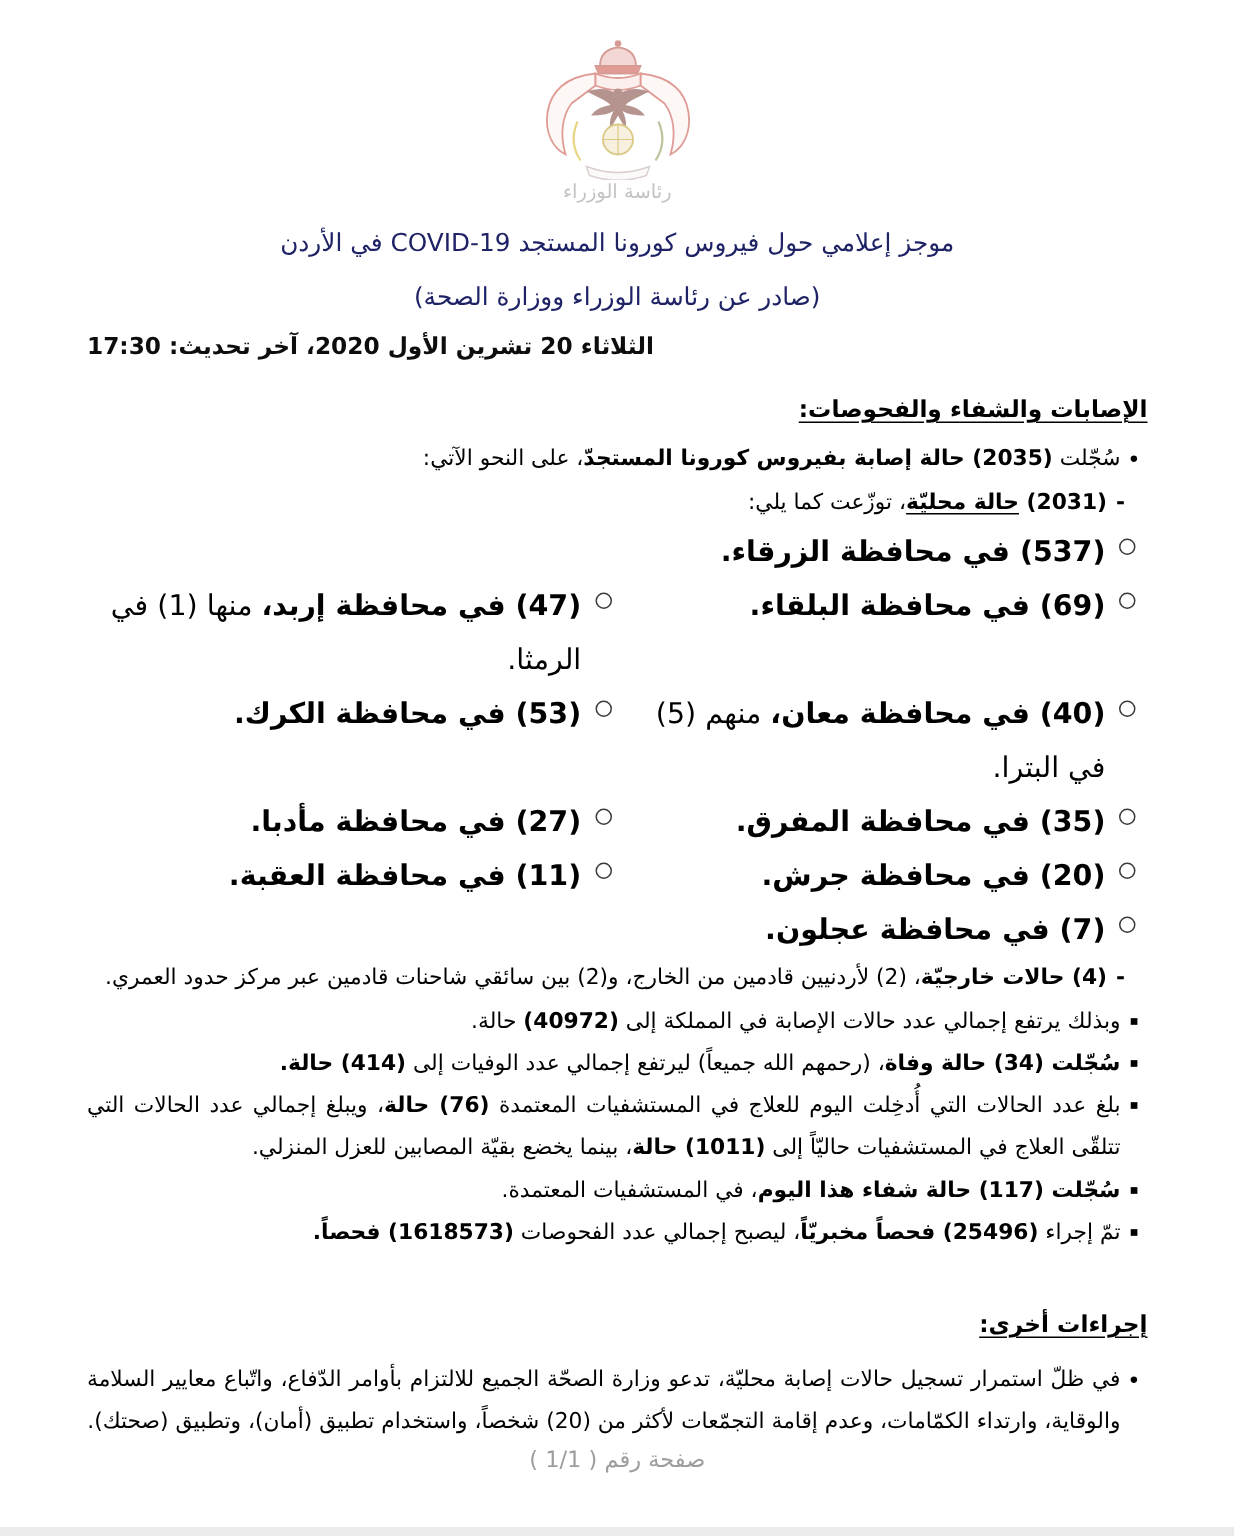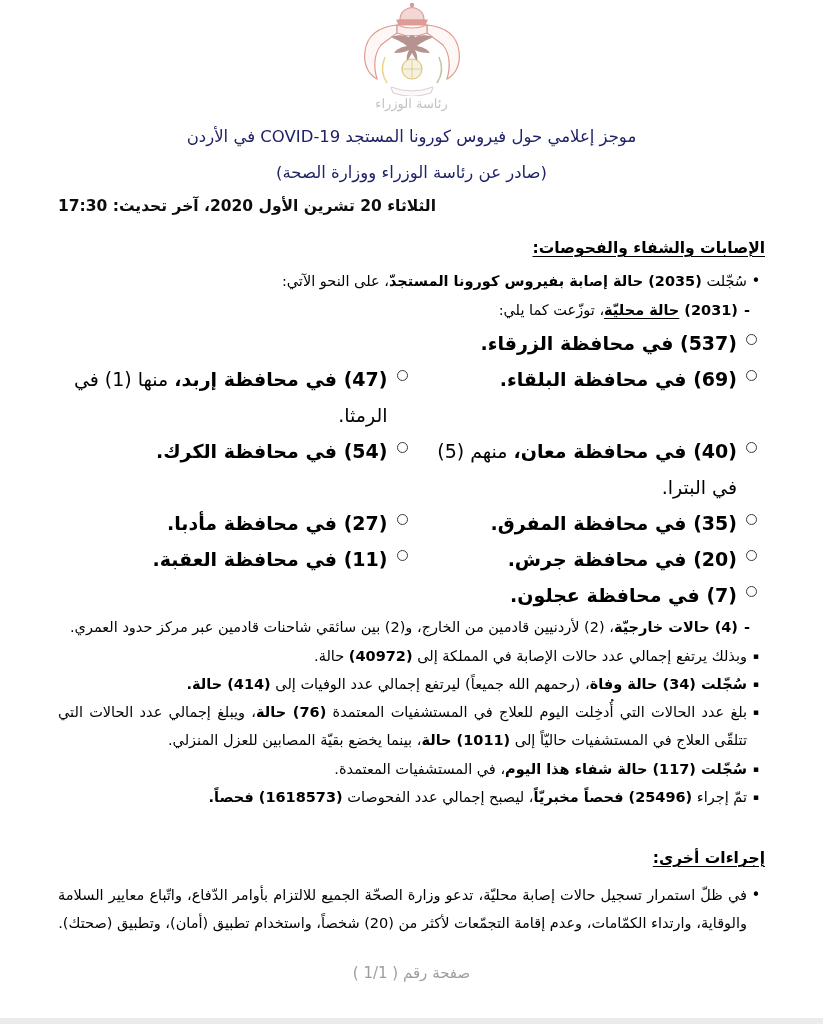--- a/index.html
+++ b/index.html
@@ -1,20 +1,20 @@
 <!DOCTYPE html>
 <html lang="ar"><head>
 <meta charset="utf-8">
 <style>
   html,body { margin:0; padding:0; background:#ffffff; }
   .page {
     position:relative; width:823px; height:1024px; background:#ffffff;
     font-family:"DejaVu Sans", sans-serif; direction:rtl; overflow:hidden; color:#000;
   }
-  .header { text-align:center; }
+  .header { text-align:center; padding-top:24px; }
   .header svg { display:block; margin:0 auto; }
   .logo-caption {
     color:#c3c3c3; font-size:13px; margin-top:0px; letter-spacing:1px;
     font-family:"DejaVu Serif", serif;
   }
   .content { padding:0 58px; }
   .title1, .title2 {
     text-align:center; color:#1f2366; font-weight:normal; font-size:16.5px;
   }
   .title1 { margin-top:16px; }
@@ -113,21 +113,21 @@
             <div class="gtxt"><b>(47) في محافظة إربد،</b><span> منها (1) في الرمثا.</span></div>
           </div>
         </div>
         <div class="gov-row">
           <div class="gov-cell">
             <span class="circle"></span>
             <div class="gtxt"><b>(40) في محافظة معان،</b><span> منهم (5) في البترا.</span></div>
           </div>
           <div class="gov-cell">
             <span class="circle"></span>
-            <div class="gtxt"><b>(54) في محافظة الكرك.</b><span></span></div>
+            <div class="gtxt"><b>(53) في محافظة الكرك.</b><span></span></div>
           </div>
         </div>
         <div class="gov-row">
           <div class="gov-cell">
             <span class="circle"></span>
             <div class="gtxt"><b>(35) في محافظة المفرق.</b><span></span></div>
           </div>
           <div class="gov-cell">
             <span class="circle"></span>
             <div class="gtxt"><b>(27) في محافظة مأدبا.</b><span></span></div>

